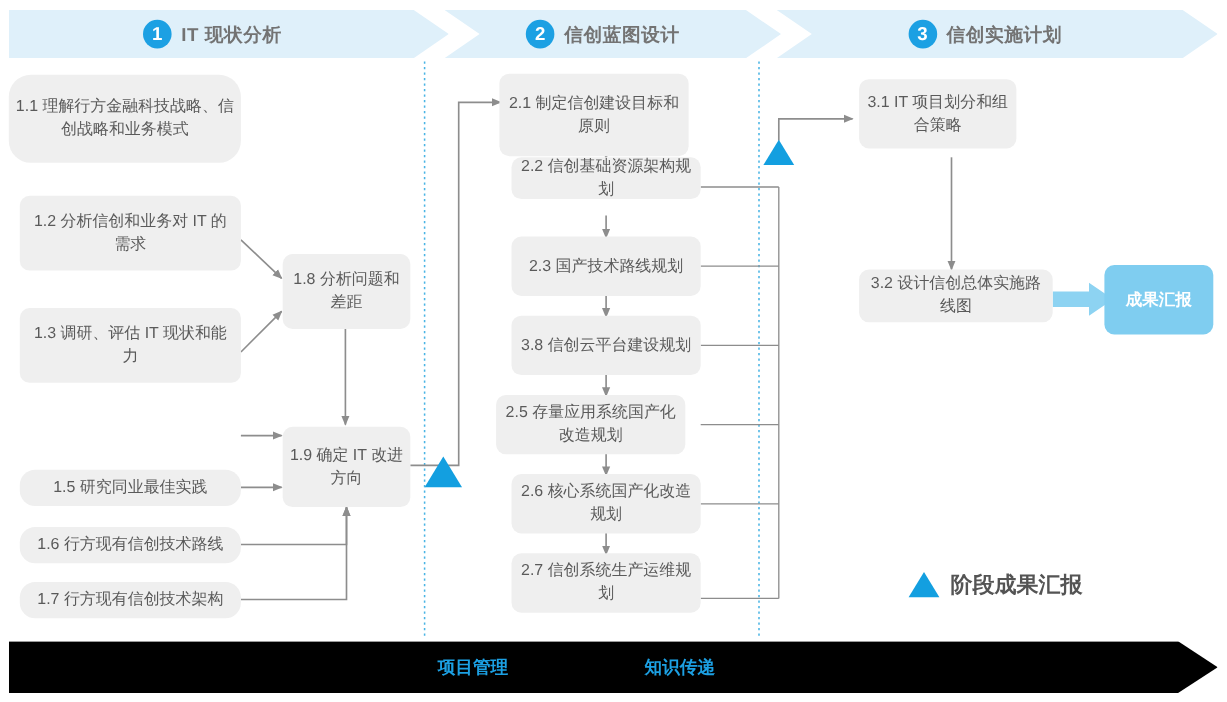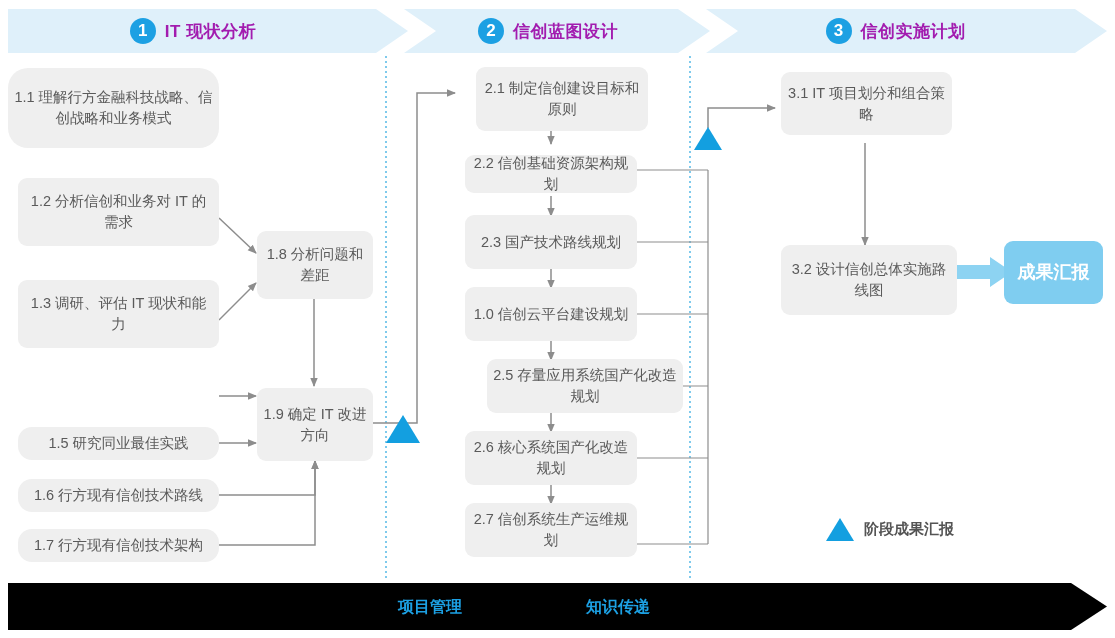--- a/index.html
+++ b/index.html
@@ -21,21 +21,21 @@
   }
   .phase .num{
     width:26px;height:26px;border-radius:50%;
     background:#1ca0e3;color:#ffffff;
     font-size:17px;font-weight:bold;
     display:flex;align-items:center;justify-content:center;
     margin-right:9px;
     flex:0 0 auto;
   }
   .phase .ptitle{
-    color:#a21caf;font-size:17px;font-weight:bold;letter-spacing:.5px;
+    color:#737373;font-size:17px;font-weight:bold;letter-spacing:.5px;
     white-space:nowrap;
   }
   .phase-1{left:8px;  top:9px; width:400px;
     clip-path:polygon(0 0, 368px 0, 400px 50%, 368px 100%, 0 100%, 0 0);}
   .phase-2{left:404px;top:9px; width:306px;
     clip-path:polygon(0 0, 274px 0, 306px 50%, 274px 100%, 0 100%, 32px 50%);}
   .phase-3{left:706px;top:9px; width:401px;
     clip-path:polygon(0 0, 369px 0, 401px 50%, 369px 100%, 0 100%, 32px 50%);}
   .phase-1 .inner,.phase-2 .inner,.phase-3 .inner{
     display:flex;align-items:center;
@@ -58,21 +58,21 @@
     padding:4px 6px;
   }
   .box.small{border-radius:14px;}
 
   
   .result{
     position:absolute;
     background:#7fcdf0;
     border-radius:9px;
     color:#ffffff;
-    font-size:18px;font-weight:bold;line-height:21px;
+    font-size:15px;font-weight:bold;line-height:21px;
     display:flex;align-items:center;justify-content:center;
     text-align:center;
   }
 
   
   #links{position:absolute;left:0;top:0;width:1115px;height:638px;}
 
   
   .tri{
     position:absolute;
@@ -90,21 +90,21 @@
   
   .legend{position:absolute;display:flex;align-items:center;}
   .legend .ltri{
     width:0;height:0;
     border-left:14px solid transparent;
     border-right:14px solid transparent;
     border-bottom:23px solid #139fe0;
     margin-right:10px;
   }
   .legend .ltext{
-    color:#545454;font-size:15px;font-weight:bold;white-space:nowrap;
+    color:#545454;font-size:20px;font-weight:bold;white-space:nowrap;
   }
 
   
   .bottom{
     position:absolute;left:8px;top:583px;width:1099px;height:47px;
     background:#000000;
     clip-path:polygon(0 0, 1063px 0, 1099px 50%, 1063px 100%, 0 100%, 0 0);
   }
   .bottom .btext{
     position:absolute;top:50%;transform:translateY(-50%);
@@ -194,30 +194,30 @@
   <div class="box" style="left:8px;top:68px;width:211px;height:80px;border-radius:20px;">1.1 理解行方金融科技战略、信创战略和业务模式</div>
   <div class="box" style="left:18px;top:178px;width:201px;height:68px;text-align:center;">1.2 分析信创和业务对 IT 的需求</div>
   <div class="box" style="left:18px;top:280px;width:201px;height:68px;">1.3 调研、评估 IT 现状和能力</div>
   <div class="box small" style="left:18px;top:427px;width:201px;height:33px;">1.5 研究同业最佳实践</div>
   <div class="box small" style="left:18px;top:479px;width:201px;height:33px;">1.6 行方现有信创技术路线</div>
   <div class="box small" style="left:18px;top:529px;width:201px;height:33px;">1.7 行方现有信创技术架构</div>
 
   <div class="box" style="left:257px;top:231px;width:116px;height:68px;">1.8 分析问题和差距</div>
   <div class="box" style="left:257px;top:388px;width:116px;height:73px;">1.9 确定 IT 改进方向</div>
 
-  <div class="box" style="left:476px;top:67px;width:172px;height:64px;">2.1 制定信创建设目标和原则</div>
-  <div class="box" style="left:465px;top:155px;width:172px;height:38px;">2.2 信创基础资源架构规划</div>
+  <div class="box" style="left:454px;top:67px;width:172px;height:75px;">2.1 制定信创建设目标和原则</div>
+  <div class="box" style="left:465px;top:143px;width:172px;height:38px;">2.2 信创基础资源架构规划</div>
   <div class="box" style="left:465px;top:215px;width:172px;height:54px;">2.3 国产技术路线规划</div>
-  <div class="box" style="left:465px;top:287px;width:172px;height:54px;">1.0 信创云平台建设规划</div>
-  <div class="box" style="left:487px;top:359px;width:196px;height:54px;">2.5 存量应用系统国产化改造规划</div>
+  <div class="box" style="left:465px;top:287px;width:172px;height:54px;">3.8 信创云平台建设规划</div>
+  <div class="box" style="left:451px;top:359px;width:172px;height:54px;">2.5 存量应用系统国产化改造规划</div>
   <div class="box" style="left:465px;top:431px;width:172px;height:54px;">2.6 核心系统国产化改造规划</div>
   <div class="box" style="left:465px;top:503px;width:172px;height:54px;">2.7 信创系统生产运维规划</div>
 
-  <div class="box" style="left:781px;top:72px;width:171px;height:63px;">3.1 IT 项目划分和组合策略</div>
-  <div class="box" style="left:781px;top:245px;width:176px;height:70px;">3.2 设计信创总体实施路线图</div>
+  <div class="box" style="left:781px;top:72px;width:143px;height:63px;">3.1 IT 项目划分和组合策略</div>
+  <div class="box" style="left:781px;top:245px;width:176px;height:48px;">3.2 设计信创总体实施路线图</div>
 
   <div class="result" style="left:1004px;top:241px;width:99px;height:63px;">成果汇报</div>
 
   <div class="tri" style="left:386px;top:415px;"></div>
   <div class="tri small" style="left:694px;top:127px;"></div>
 
   <div class="legend" style="left:826px;top:518px;">
     <span class="ltri"></span>
     <span class="ltext">阶段成果汇报</span>
   </div>

